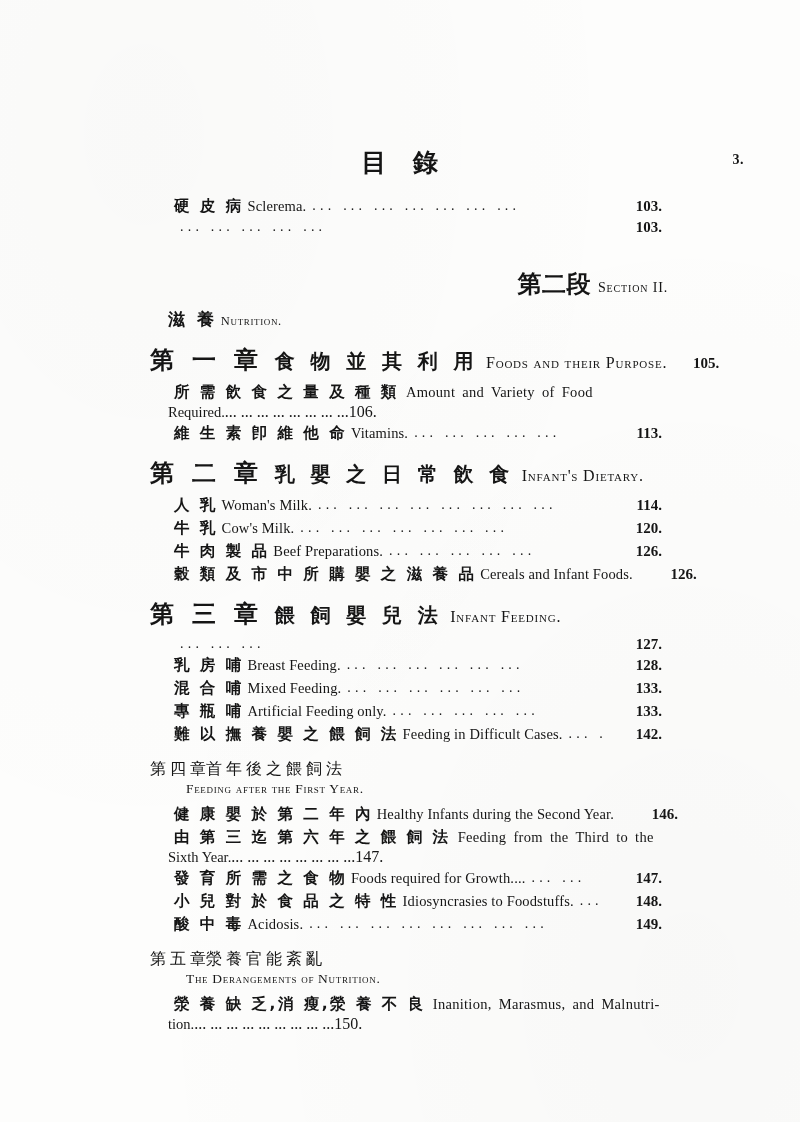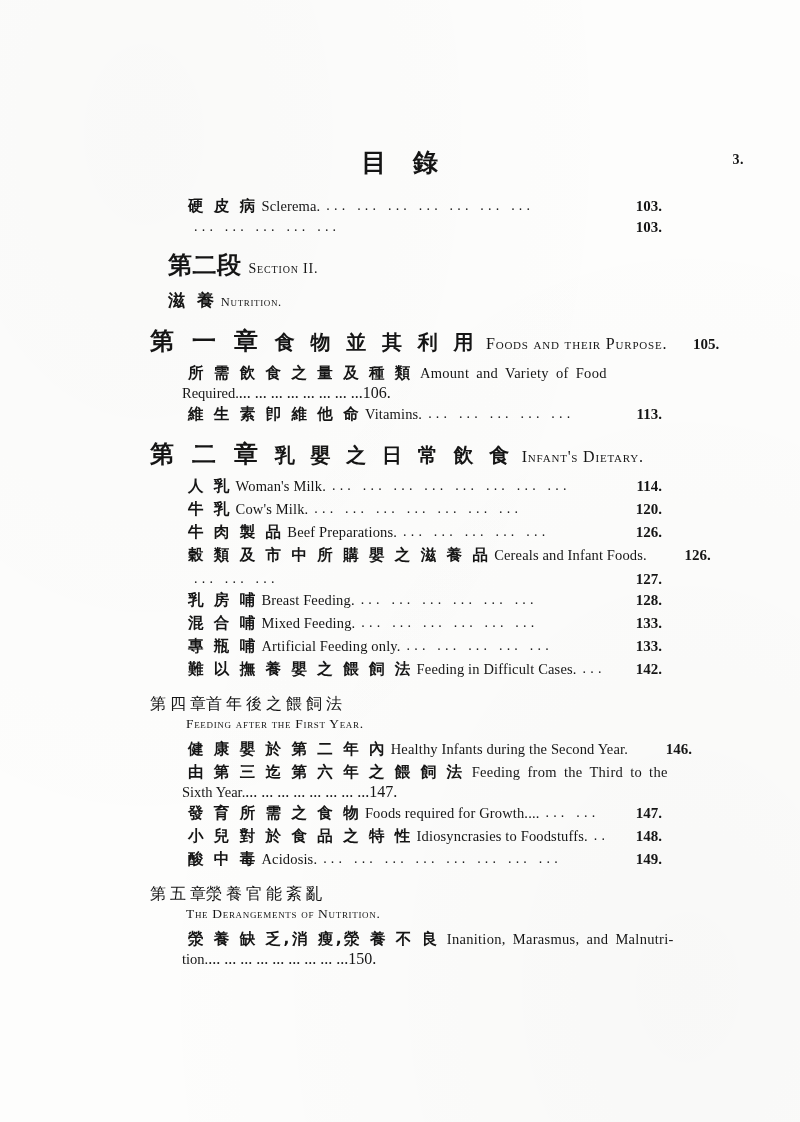--- a/index.html
+++ b/index.html
@@ -93,21 +93,21 @@
     letter-spacing: 0.16em;
     font-size: 15.5px;
   }
   .rom {
     font-family: "Liberation Serif", "DejaVu Serif", serif;
     font-size: 14.5px;
     letter-spacing: 0.01em;
   }
 
   
-  .entry { margin-left: 20px; margin-bottom: 2px; }
+  .entry { margin-left: 6px; margin-bottom: 2px; }
   .entry.two-line .first-line {
     display: block;
     white-space: nowrap;
   }
   .entry.two-line .first-line .rom-wide {
     letter-spacing: 0.02em;
     word-spacing: 0.22em;
   }
   .entry.two-line .second-line {
     display: flex;
@@ -116,22 +116,22 @@
   }
   .entry.two-line .second-line .cont {
     flex: 0 1 auto;
     white-space: nowrap;
     font-family: "Liberation Serif", "DejaVu Serif", serif;
     font-size: 14.5px;
   }
 
   
   .section-head {
-    text-align: left;
-    margin-top: 13px;
+    text-align: right;
+    margin-top: 32px;
     margin-bottom: 2px;
   }
   .section-head .sec-cjk {
     font-family: "DejaVu Sans", "Liberation Sans", sans-serif;
     font-weight: bold;
     font-size: 24px;
     letter-spacing: 0.02em;
   }
   .section-head .sec-rom {
     font-size: 14px;
@@ -279,20 +279,24 @@
           <span class="pageno">126.</span>
         </div>
       </div>
       <div class="entry">
         <div class="row">
           <span class="label"><span class="cjk">穀 類 及 市 中 所 購 嬰 之 滋 養 品</span><span class="rom"> Cereals and Infant Foods.</span></span>
           <span class="leaders"></span>
           <span class="pageno">126.</span>
         </div>
       </div>
+      <div class="chapter">
+        <span class="ch-main"><span class="ch-num">第 三 章</span><span class="ch-title">餵 飼 嬰 兒 法</span><span class="ch-rom">Infant Feeding.</span></span>
+        <span class="ch-page"></span>
+      </div>
       <div class="spacer-xs"></div>
       <div class="entry">
         <div class="row">
           <span class="leaders">...   ...   ...</span>
           <span class="pageno">127.</span>
         </div>
       </div>
       <div class="entry">
         <div class="row">
           <span class="label"><span class="cjk">乳 房 哺</span><span class="rom"> Breast Feeding.</span></span>

